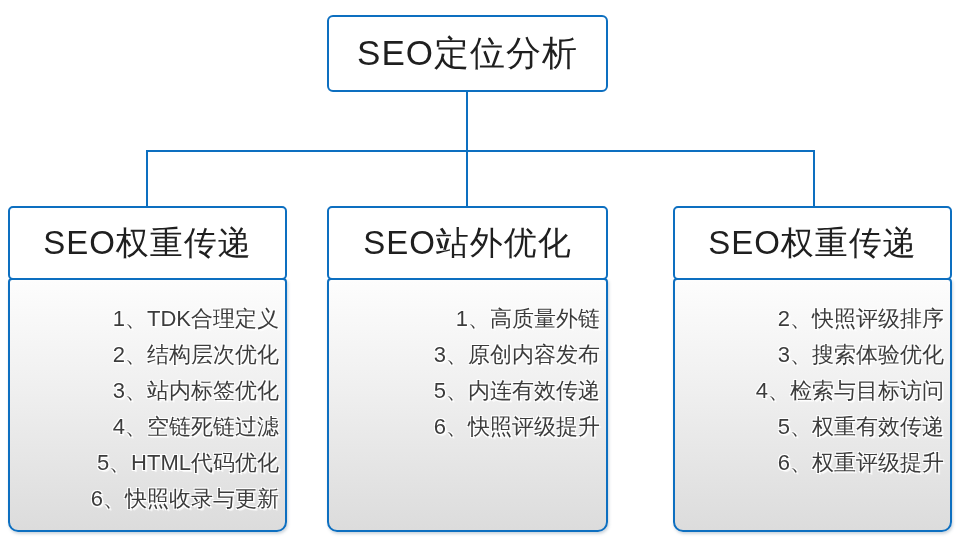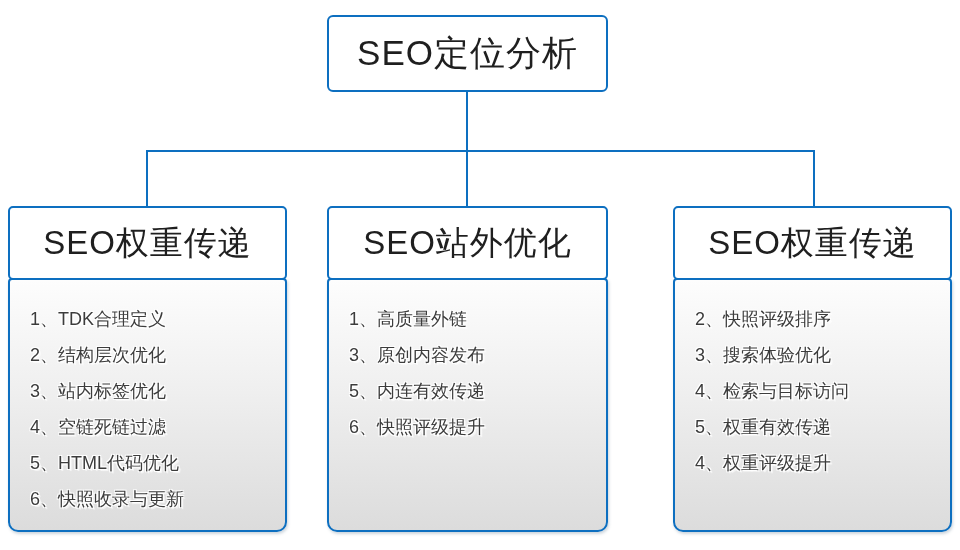--- a/index.html
+++ b/index.html
@@ -77,30 +77,31 @@
     border-radius: 4px 4px 10px 10px;
     background: linear-gradient(to bottom, #fdfdfd 0%, #efefef 45%, #dcdcdc 100%);
     box-shadow: 1px 2px 3px rgba(60, 90, 120, 0.25);
   }
   .list-box ul {
     list-style: none;
     margin: 0;
     padding: 21px 6px 0 20px;
   }
   .list-box li {
-    font-size: 18px;
+    font-size: 22px;
     line-height: 36px;
     color: #3c3c3c;
     white-space: nowrap;
     text-shadow:
       1px 1px 0 #ffffff,
      -1px -1px 0 #ffffff,
       1px -1px 0 #ffffff,
      -1px 1px 0 #ffffff,
       2px 2px 1px rgba(255,255,255,0.75);
+    text-align: right;
   }
 </style>
 </head>
 <body>
 
 <div class="stage">
 
   <div class="root-box">
     <span class="title">SEO定位分析</span>
   </div>
@@ -144,18 +145,18 @@
   <div class="column c3">
     <div class="header-box">
       <span class="header-label">SEO权重传递</span>
     </div>
     <div class="list-box">
       <ul>
         <li>2、快照评级排序</li>
         <li>3、搜索体验优化</li>
         <li>4、检索与目标访问</li>
         <li>5、权重有效传递</li>
-        <li>4、权重评级提升</li>
+        <li>6、权重评级提升</li>
       </ul>
     </div>
   </div>
 
 </div>
 
 </body></html>

